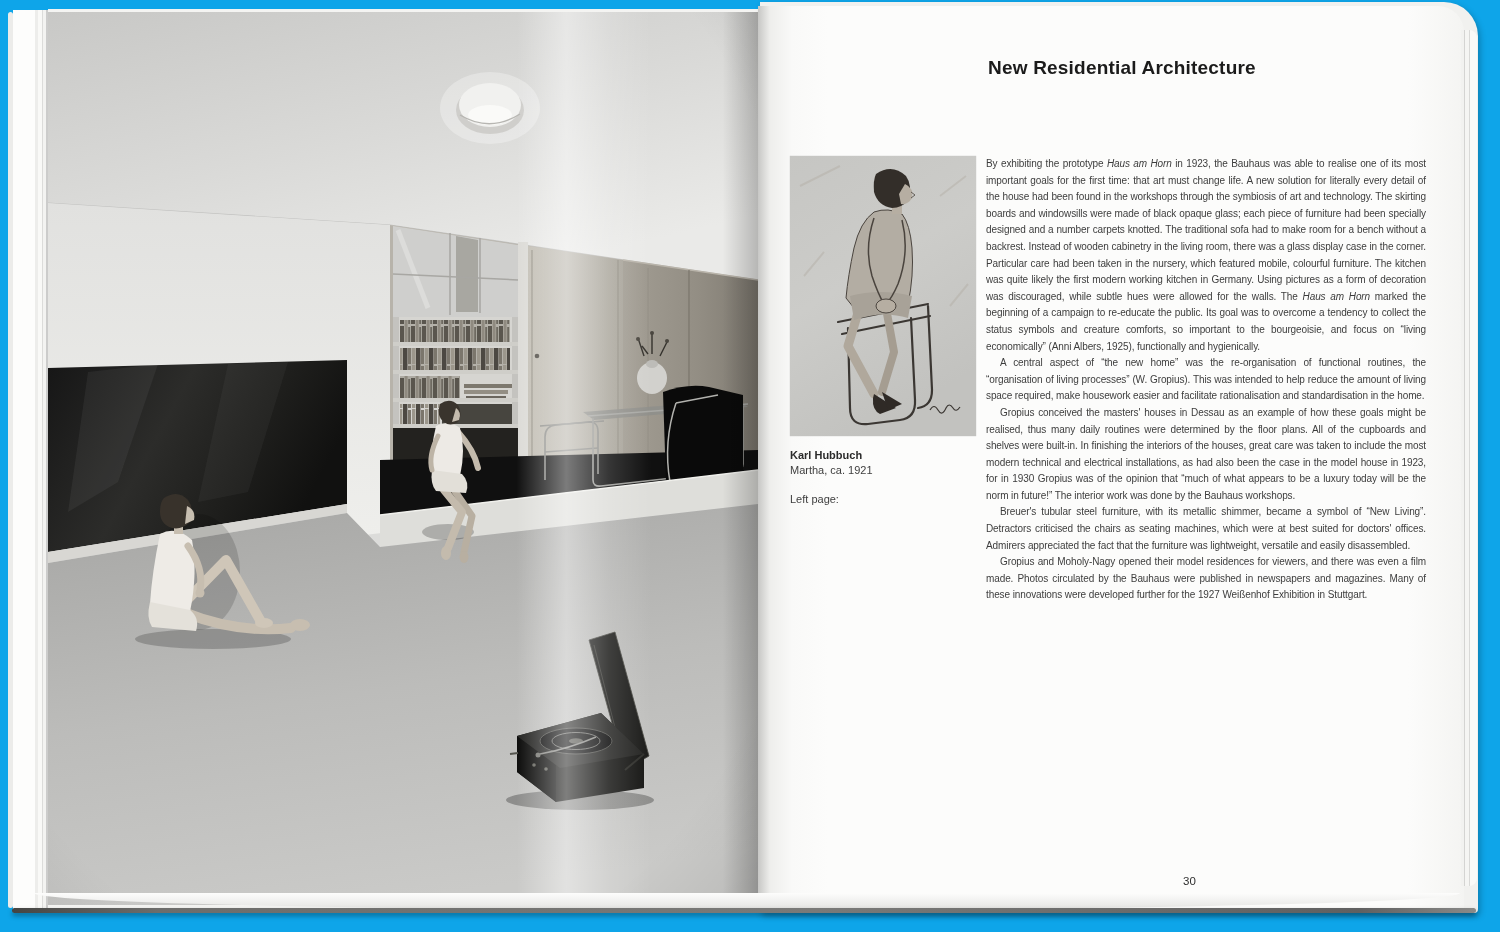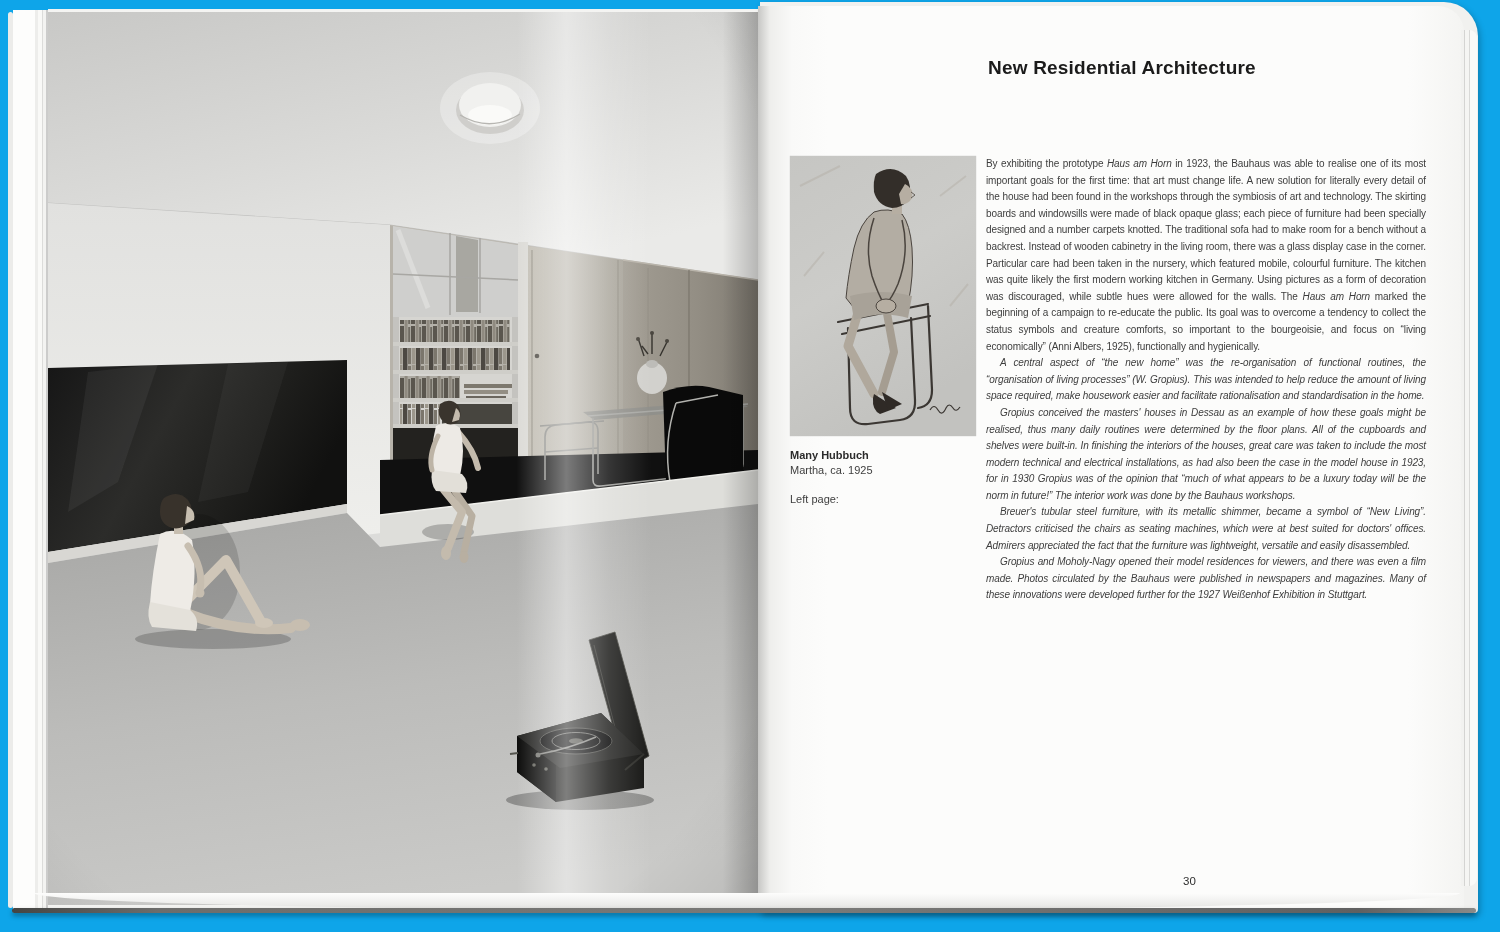--- a/index.html
+++ b/index.html
@@ -29,21 +29,21 @@
 
   
   .title{position:absolute;left:988px;top:57px;font-size:19px;font-weight:600;
          letter-spacing:.2px;color:#1b1b1b;}
   .sketch-plate{position:absolute;left:790px;top:156px;width:186px;height:280px;
          box-shadow:0 0 1px rgba(0,0,0,.25);}
   .sketch-plate svg{display:block;width:100%;height:100%;}
   .body-col{position:absolute;left:986px;top:156px;width:440px;color:#3d3d3d;
          font-size:10px;line-height:16.6px;letter-spacing:-0.1px;}
   .body-para{margin:0;text-align:justify;}
-  .body-para.indent{text-indent:14px;font-style:italic;}
+  .body-para.indent{text-indent:14px;}
   .body-para em{font-style:italic;}
   .caption{position:absolute;left:790px;top:448px;width:196px;font-size:11px;
          line-height:15px;color:#3e3e3e;}
   .cap-bold{font-weight:700;color:#2b2b2b;}
   .cap-gap{height:14px;}
   .pagenum{position:absolute;left:1183px;top:875px;font-size:11.5px;color:#2e2e2e;}
 </style>
 </head>
 <body>
 
@@ -302,22 +302,22 @@
         <path d="M86 18 Q102 7 116 20 Q123 30 118 44 Q112 52 102 52 Q88 50 84 36 Q83 24 86 18 Z" fill="#332e29"></path>
         <path d="M115 28 Q124 32 122 42 Q118 49 111 48 L109 38 Z" fill="#b6aea2"></path>
         <path d="M121 36 L125 39 L121 42" stroke="#4a443e" stroke-width="0.8" fill="none"></path>
       </g>
 
       <path d="M140 254 q4 -7 8 0 q4 7 8 -2 q3 -6 7 0 q3 5 7 -1" stroke="#3b3733" stroke-width="1.2" fill="none"></path>
     </svg>
   </div>
 
   <div class="caption">
-    <div class="cap-bold">Many Hubbuch</div>
-    <div>Martha, ca. 1925</div>
+    <div class="cap-bold">Karl Hubbuch</div>
+    <div>Martha, ca. 1921</div>
     <div class="cap-gap"></div>
     <div>Left page:</div>
   </div>
 
   <div class="body-col">
       <p class="body-para"><span>By exhibiting the prototype </span><em>Haus am Horn</em><span> in 1923, the Bauhaus was able to realise one of its most important goals for the first time: that art must change life. A new solution for literally every detail of the house had been found in the workshops through the symbiosis of art and technology. The skirting boards and windowsills were made of black opaque glass; each piece of furniture had been specially designed and a number carpets knotted. The traditional sofa had to make room for a bench without a backrest. Instead of wooden cabinetry in the living room, there was a glass display case in the corner. Particular care had been taken in the nursery, which featured mobile, colourful furniture. The kitchen was quite likely the first modern working kitchen in Germany. Using pictures as a form of decoration was discouraged, while subtle hues were allowed for the walls. The </span><em>Haus am Horn</em><span> marked the beginning of a campaign to re-educate the public. Its goal was to overcome a tendency to collect the status symbols and creature comforts, so important to the bourgeoisie, and focus on “living economically” (Anni Albers, 1925), functionally and hygienically.</span></p>
       <p class="body-para indent"><span>A central aspect of “the new home” was the re-organisation of functional routines, the “organisation of living processes” (W. Gropius). This was intended to help reduce the amount of living space required, make housework easier and facilitate rationalisation and standardisation in the home.</span></p>
       <p class="body-para indent"><span>Gropius conceived the masters' houses in Dessau as an example of how these goals might be realised, thus many daily routines were determined by the floor plans. All of the cupboards and shelves were built-in. In finishing the interiors of the houses, great care was taken to include the most modern technical and electrical installations, as had also been the case in the model house in 1923, for in 1930 Gropius was of the opinion that “much of what appears to be a luxury today will be the norm in future!” The interior work was done by the Bauhaus workshops.</span></p>
       <p class="body-para indent"><span>Breuer's tubular steel furniture, with its metallic shimmer, became a symbol of “New Living”. Detractors criticised the chairs as seating machines, which were at best suited for doctors' offices. Admirers appreciated the fact that the furniture was lightweight, versatile and easily disassembled.</span></p>
       <p class="body-para indent"><span>Gropius and Moholy-Nagy opened their model residences for viewers, and there was even a film made. Photos circulated by the Bauhaus were published in newspapers and magazines. Many of these innovations were developed further for the 1927 Weißenhof Exhibition in Stuttgart.</span></p>

